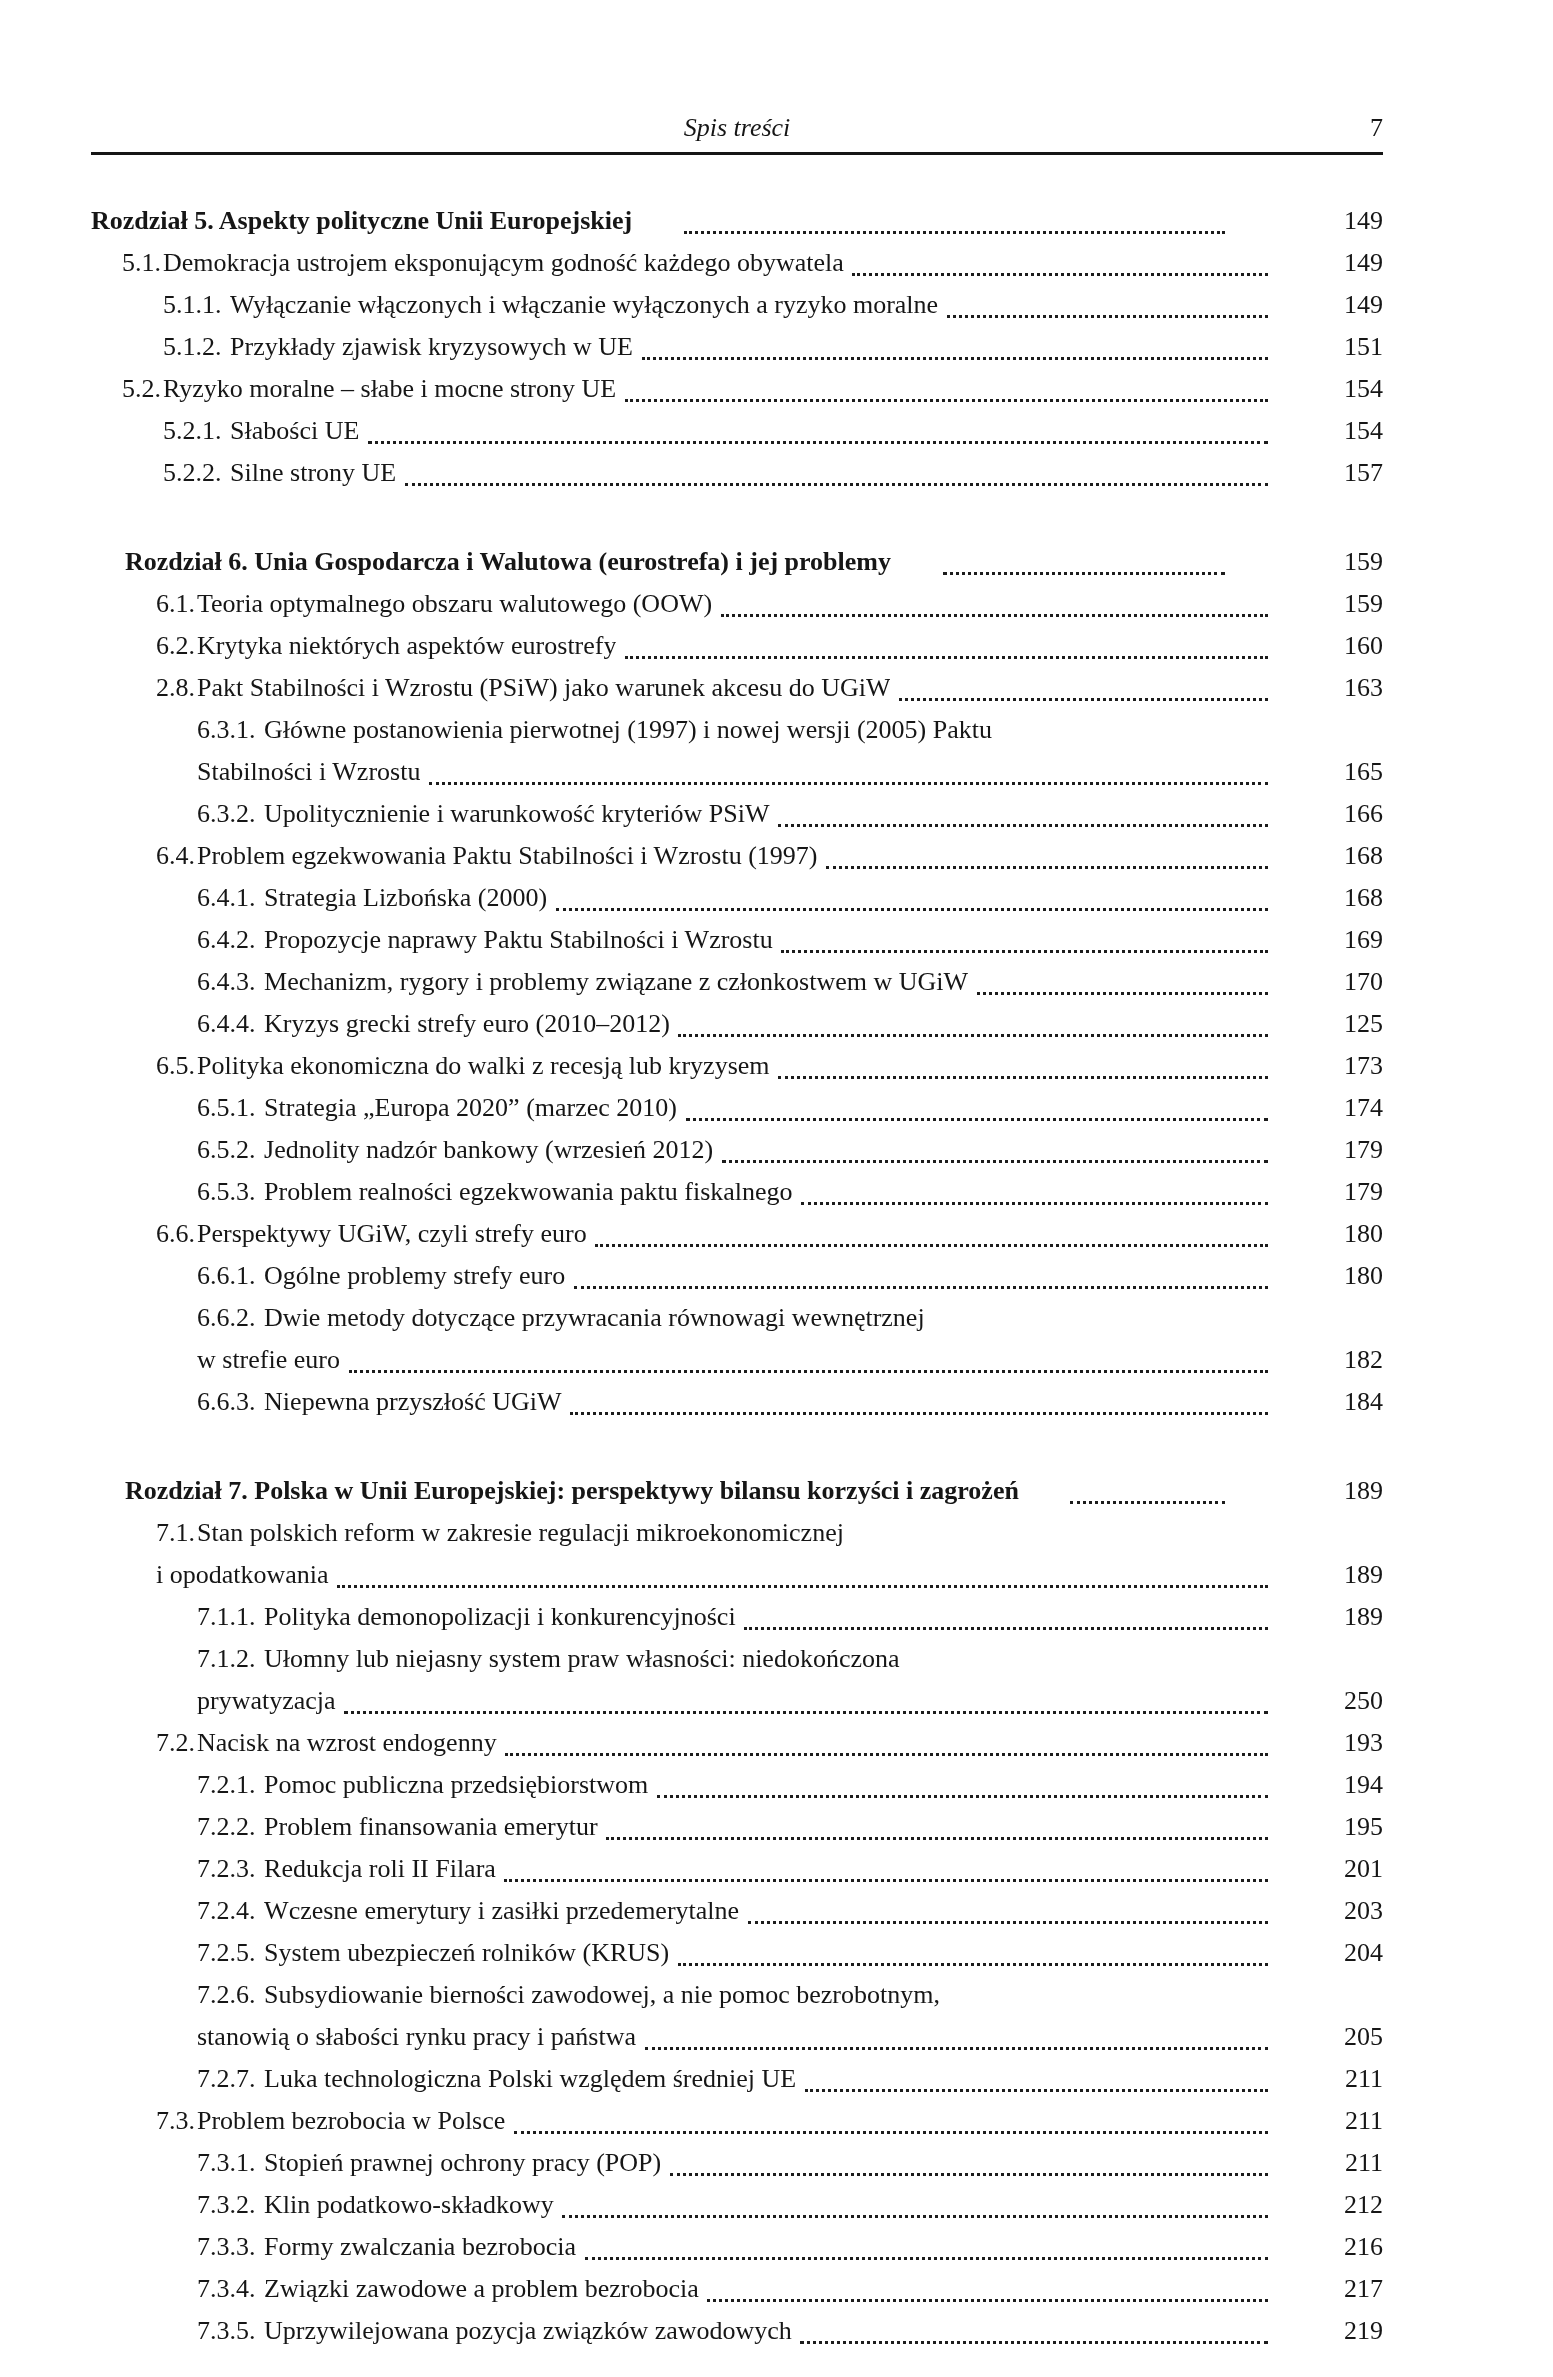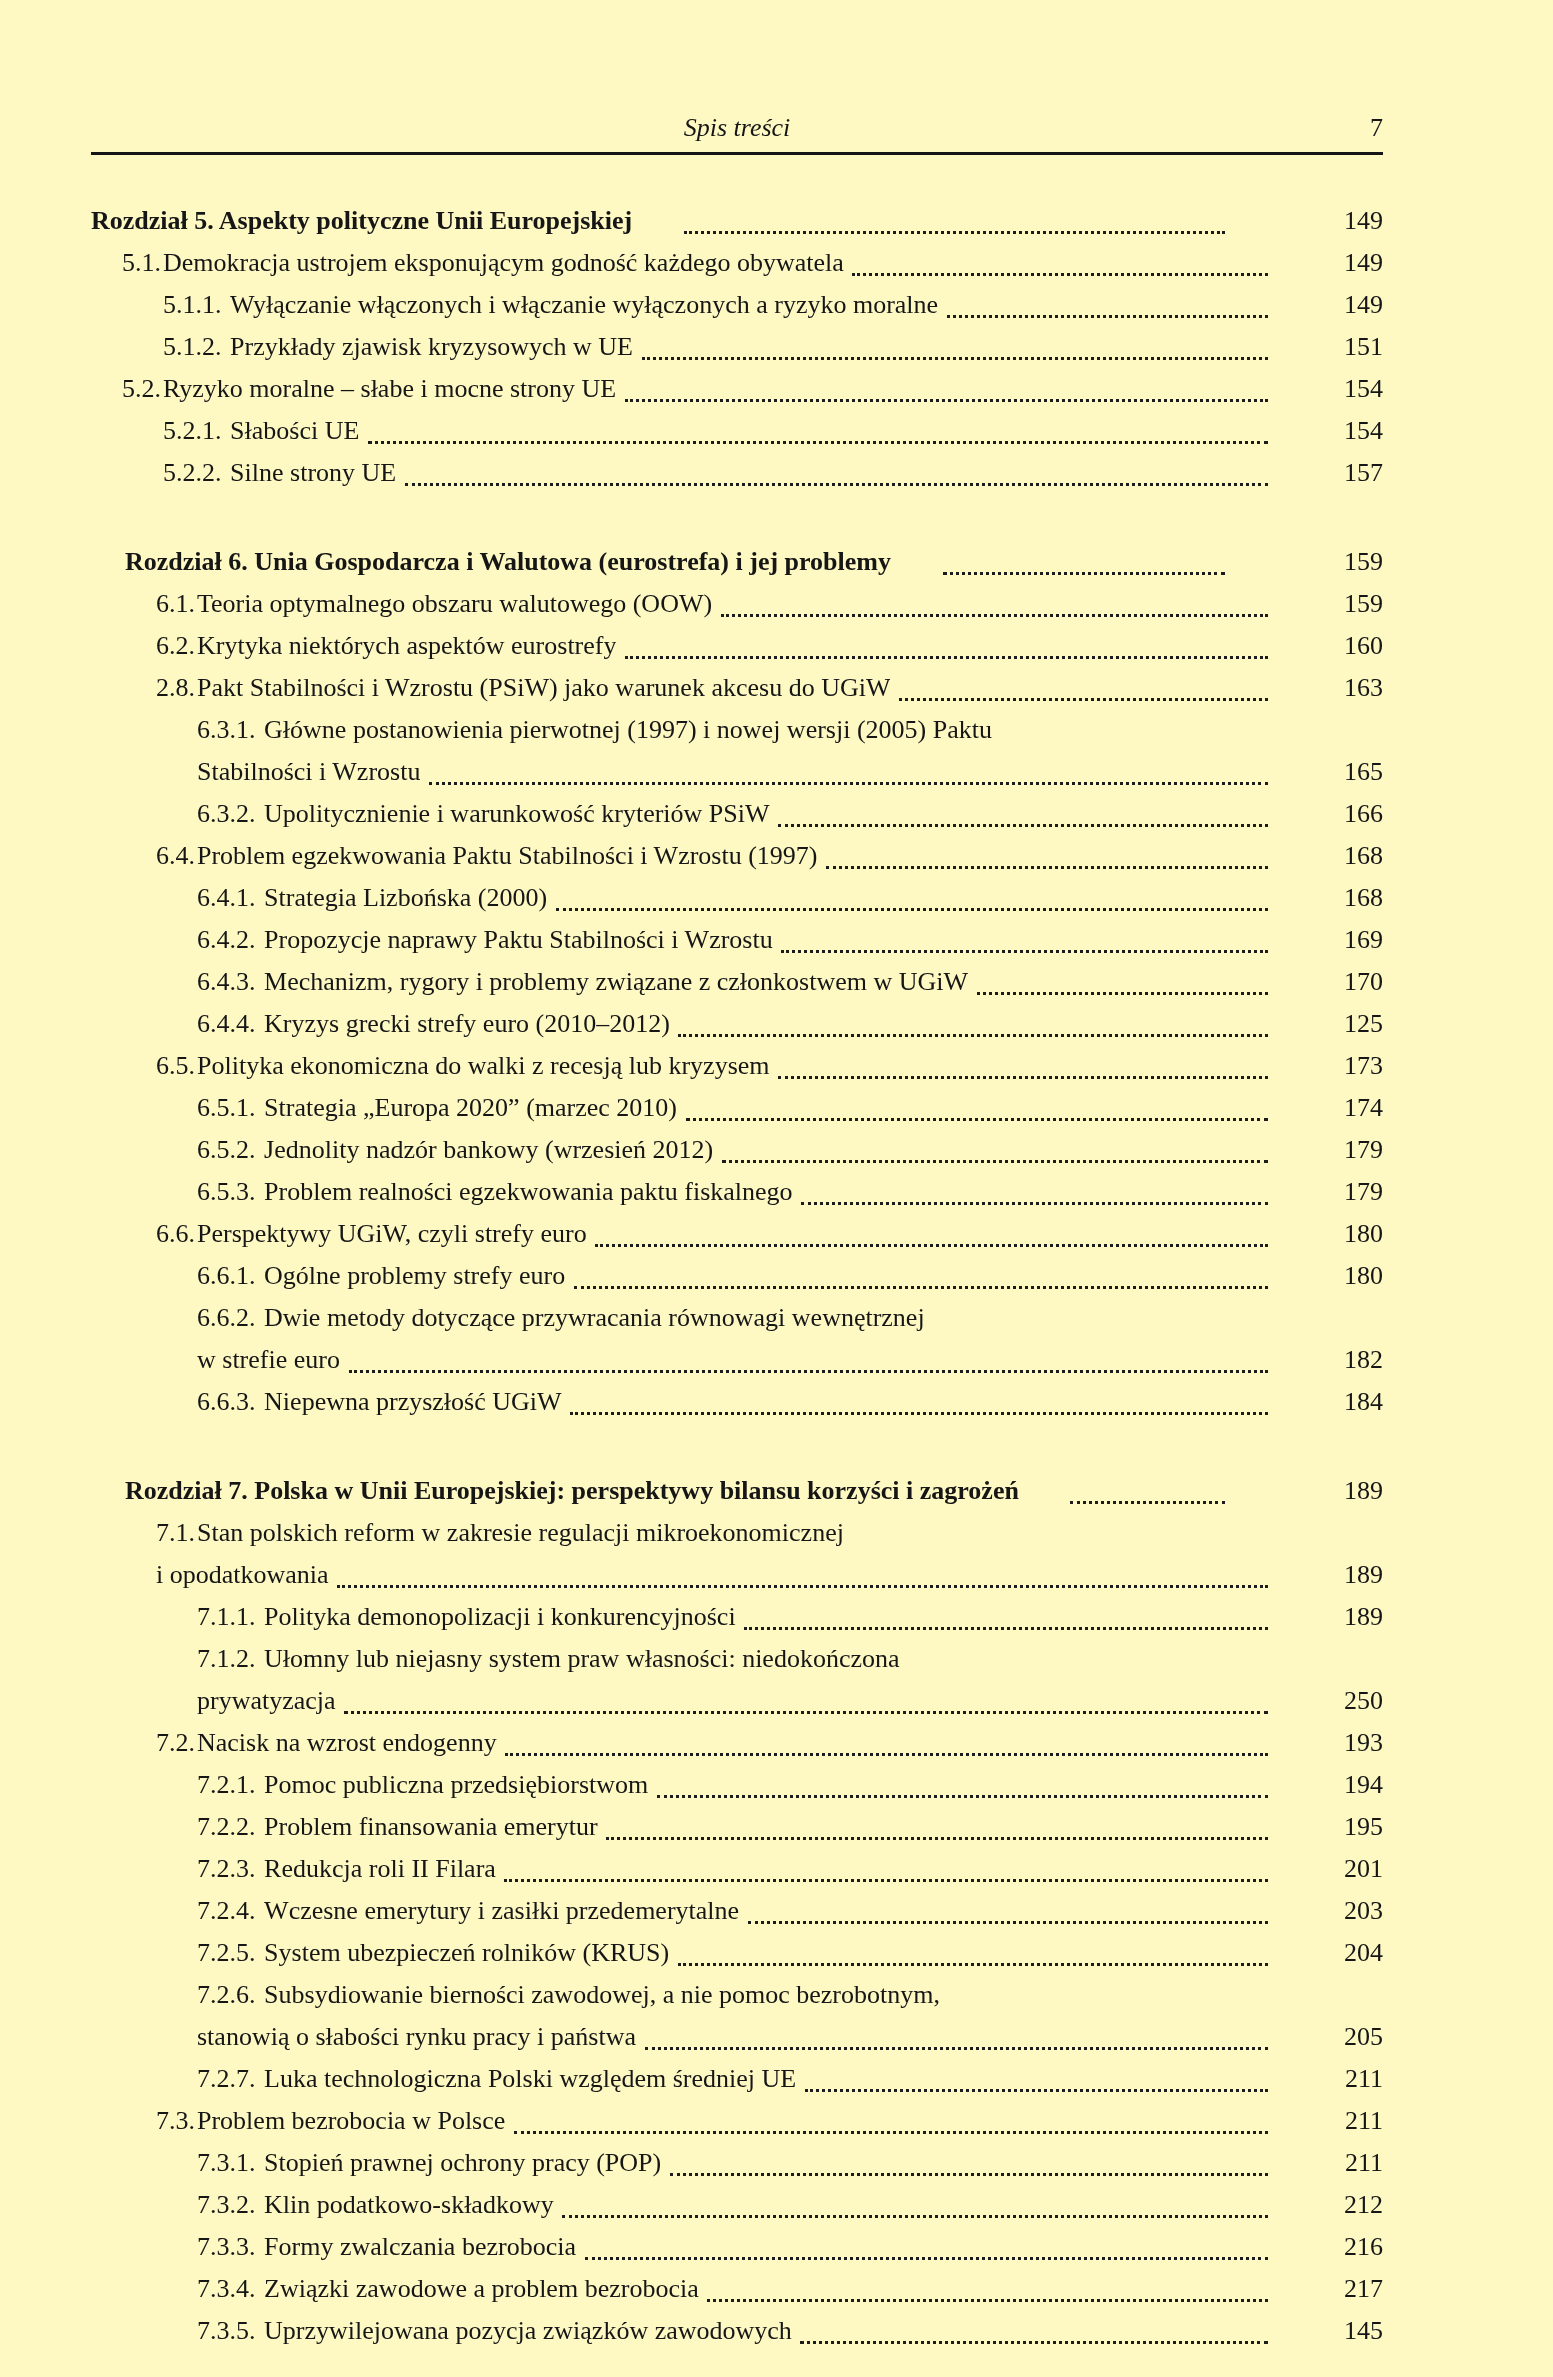--- a/index.html
+++ b/index.html
@@ -1,17 +1,17 @@
 <!DOCTYPE html>
 <html style="font-size:13.8px"><head>
 <meta charset="utf-8">
 <style>
   html,body{margin:0;padding:0;background:#e9e9e9;}
   .page{
-    width:1553px;height:2377px;box-sizing:border-box;background:#fef9c3;
+    width:1553px;height:2377px;box-sizing:border-box;background:#ffffff;
     padding:109px 170px 0 91px;overflow:hidden;position:relative;
     font-family:"Liberation Serif","DejaVu Serif",serif;
     color:#161616;font-size:26px;
   }
   
   .header-row{display:flex;line-height:38px;}
   .h-side{flex:1;}
   .h-title{font-style:italic;}
   .h-page{flex:1;text-align:right;}
   .rule{border-top:3.4px solid #151515;margin-top:5.2px;}
@@ -334,18 +334,18 @@
         <div class="row l2">
     <span class="num">7.3.4.</span>
     <span class="txt">Związki zawodowe a problem bezrobocia</span>
     <span class="leader"></span>
     <span class="pg">217</span>
   </div>
         <div class="row l2">
     <span class="num">7.3.5.</span>
     <span class="txt">Uprzywilejowana pozycja związków zawodowych</span>
     <span class="leader"></span>
-    <span class="pg">145</span>
+    <span class="pg">219</span>
   </div>
       </section>
     </main>
 </div>
 
 
 </body></html>

